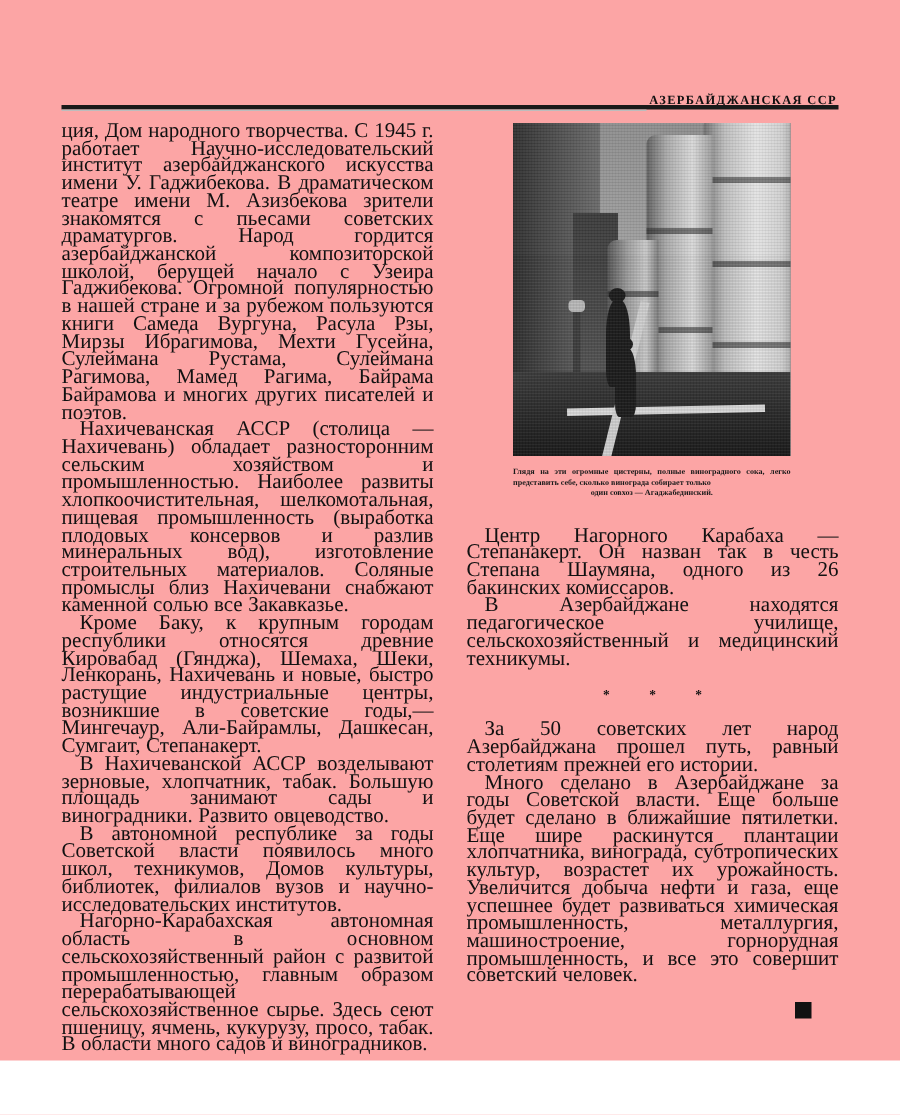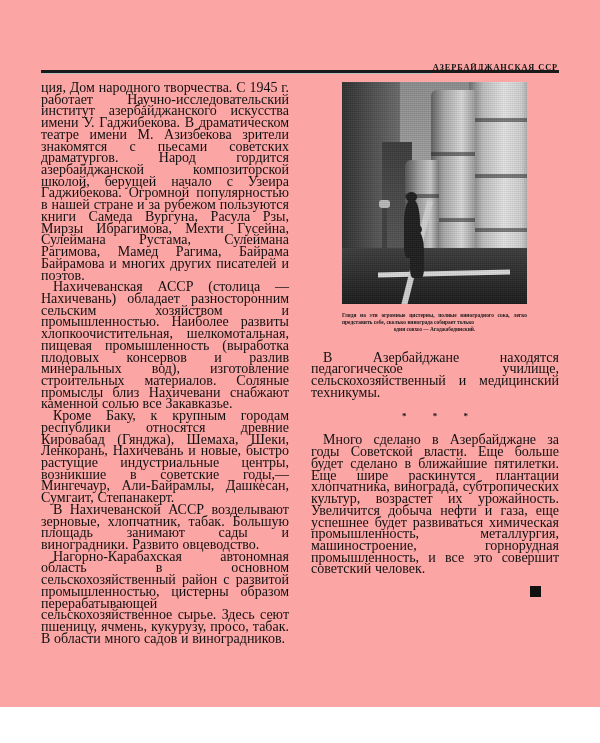--- a/index.html
+++ b/index.html
@@ -231,21 +231,22 @@
   </div>
   <div class="rule"></div>
 
   <div class="columns">
 
     <div class="col col-left">
       <p class="body-par cont">ция, Дом народного творчества. С 1945 г. работает Научно-исследовательский институт азербайджанского искусства имени У. Гаджибекова. В драматическом театре имени М. Азизбекова зрители знакомятся с пьесами советских драматургов. Народ гордится азербайджанской композиторской школой, берущей начало с Узеира Гаджибекова. Огромной популярностью в нашей стране и за рубежом пользуются книги Самеда Вургуна, Расула Рзы, Мирзы Ибрагимова, Мехти Гусейна, Сулеймана Рустама, Сулеймана Рагимова, Мамед Рагима, Байрама Байрамова и многих других писателей и поэтов.</p>
       <p class="body-par">Нахичеванская АССР (столица — Нахичевань) обладает разносторонним сельским хозяйством и промышленностью. Наиболее развиты хлопкоочистительная, шелкомотальная, пищевая промышленность (выработка плодовых консервов и разлив минеральных вод), изготовление строительных материалов. Соляные промыслы близ Нахичевани снабжают каменной солью все Закавказье.</p>
       <p class="body-par">Кроме Баку, к крупным городам республики относятся древние Кировабад (Гянджа), Шемаха, Шеки, Ленкорань, Нахичевань и новые, быстро растущие индустриальные центры, возникшие в советские годы,— Мингечаур, Али-Байрамлы, Дашкесан, Сумгаит, Степанакерт.</p>
       <p class="body-par">В Нахичеванской АССР возделывают зерновые, хлопчатник, табак. Большую площадь занимают сады и виноградники. Развито овцеводство.</p>
-      <p class="body-par">Нагорно-Карабахская автономная область в основном сельскохозяйственный район с развитой промышленностью, цистерны образом перерабатывающей сельскохозяйственное сырье. Здесь сеют пшеницу, ячмень, кукурузу, просо, табак. В области много садов и виноградников.</p>
+      <p class="body-par">В автономной республике за годы Советской власти появилось много школ, техникумов, Домов культуры, библиотек, филиалов вузов и научно-исследовательских институтов.</p>
+      <p class="body-par">Нагорно-Карабахская автономная область в основном сельскохозяйственный район с развитой промышленностью, главным образом перерабатывающей сельскохозяйственное сырье. Здесь сеют пшеницу, ячмень, кукурузу, просо, табак. В области много садов и виноградников.</p>
     </div>
 
     <div class="col col-right">
 
       <figure class="figure">
         <div class="photo">
           <div class="photo-sky"></div>
           <div class="wall-left"></div>
           <div class="wall-left-2"></div>
           <div class="tank tank-a">
@@ -272,23 +273,25 @@
           <div class="photo-noise"></div>
         </div>
         <figcaption class="caption">
           <span>Глядя на эти огромные цистерны, полные виноградного сока, легко представить себе, сколько винограда собирает только</span>
           <span class="last-line">один совхоз — Агаджабединский.</span>
         </figcaption>
       </figure>
 
       <div class="gap-after-figure"></div>
 
+      <p class="body-par">Центр Нагорного Карабаха — Степанакерт. Он назван так в честь Степана Шаумяна, одного из 26 бакинских комиссаров.</p>
       <p class="body-par">В Азербайджане находятся педагогическое училище, сельскохозяйственный и медицинский техникумы.</p>
 
       <div class="asterisks">* * *</div>
 
+      <p class="body-par">За 50 советских лет народ Азербайджана прошел путь, равный столетиям прежней его истории.</p>
       <p class="body-par">Много сделано в Азербайджане за годы Советской власти. Еще больше будет сделано в ближайшие пятилетки. Еще шире раскинутся плантации хлопчатника, винограда, субтропических культур, возрастет их урожайность. Увеличится добыча нефти и газа, еще успешнее будет развиваться химическая промышленность, металлургия, машиностроение, горнорудная промышленность, и все это совершит советский человек.</p>
 
       <div class="end-mark"></div>
     </div>
 
   </div>
 </div>
 
 </body></html>

